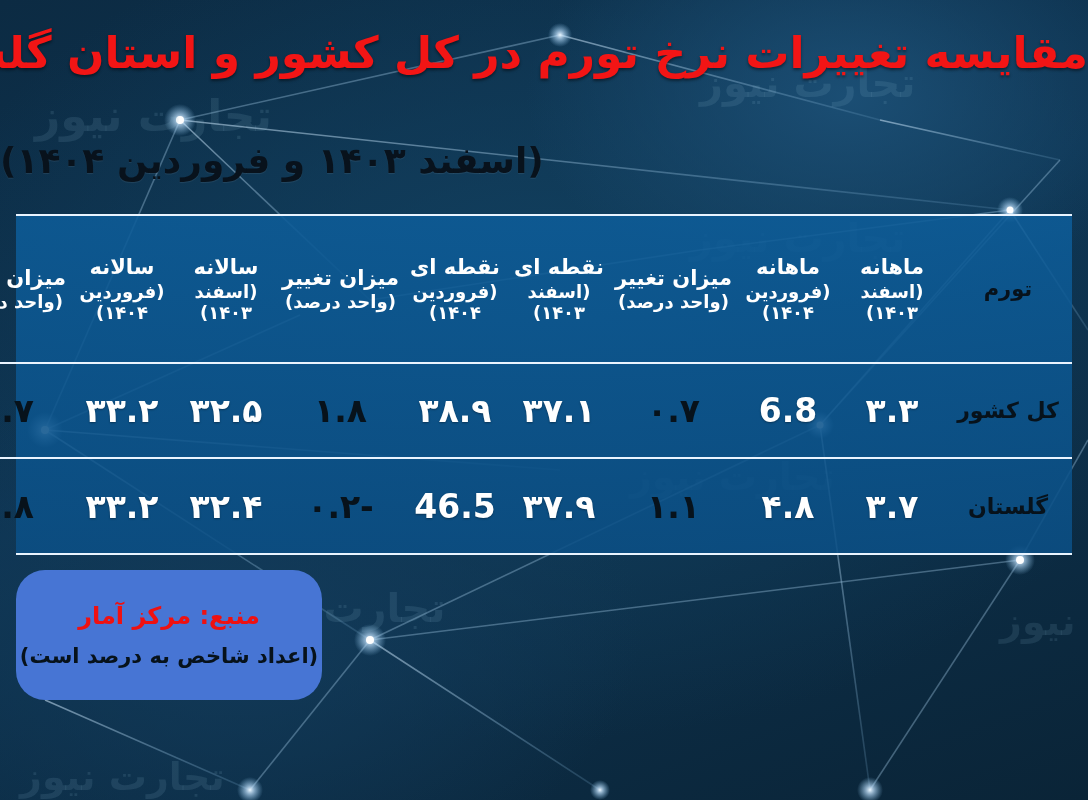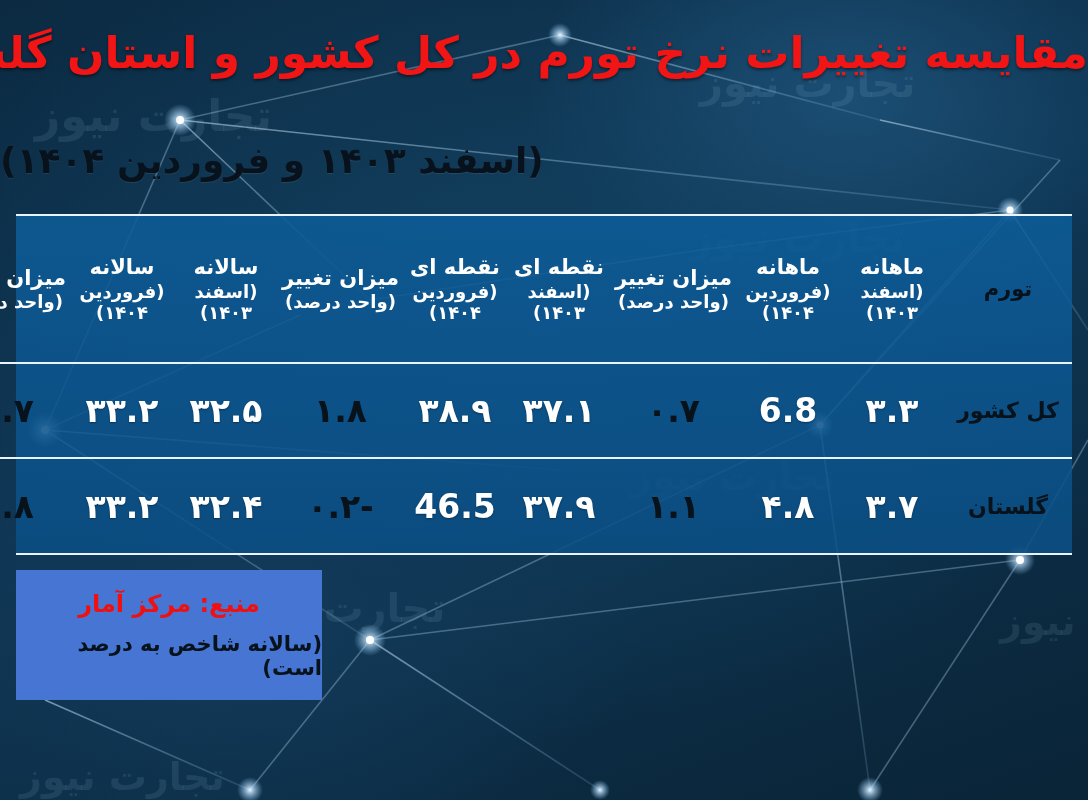--- a/index.html
+++ b/index.html
@@ -80,20 +80,21 @@
   col.c-topic{width:128px;}
   col.c-num{width:104px;}
   col.c-delta{width:125px;}
 
   
   .source-box{
     position:absolute;left:16px;top:570px;width:306px;height:130px;z-index:5;
     background:#4775d4;
     display:flex;flex-direction:column;align-items:center;justify-content:center;
     gap:14px;
+    border-radius:29px;
   }
   .src-line1{color:#ef1111;font-size:24px;font-weight:bold;}
   .src-line2{color:#07121b;font-size:21px;font-weight:bold;}
 </style>
 </head>
 <body>
 
 <div class="bg">
   <div class="bg-base"></div>
 
@@ -249,14 +250,14 @@
         <td>۳۲.۴</td>
         <td>۳۳.۲</td>
         <td class="delta">۰.۸</td>
       </tr>
     </tbody>
   </table>
 </div>
 
 <div class="source-box">
   <div class="src-line1">منبع: مرکز آمار</div>
-  <div class="src-line2">(سالانه شاخص به درصد است)</div>
+  <div class="src-line2">(اعداد شاخص به درصد است)</div>
 </div>
 
 </body></html>

